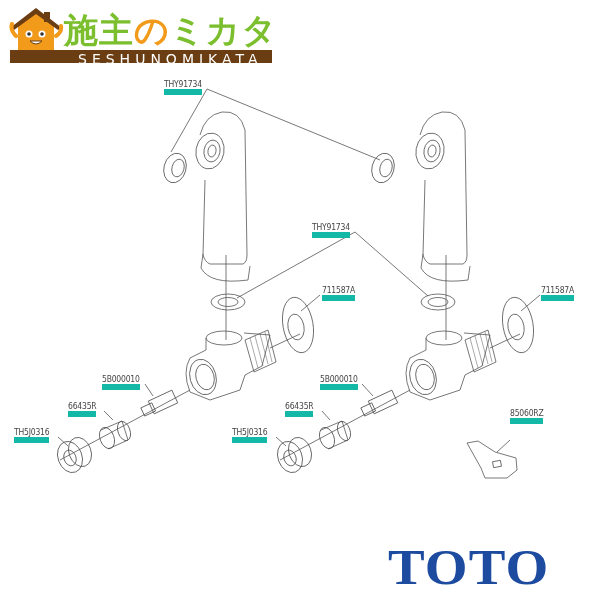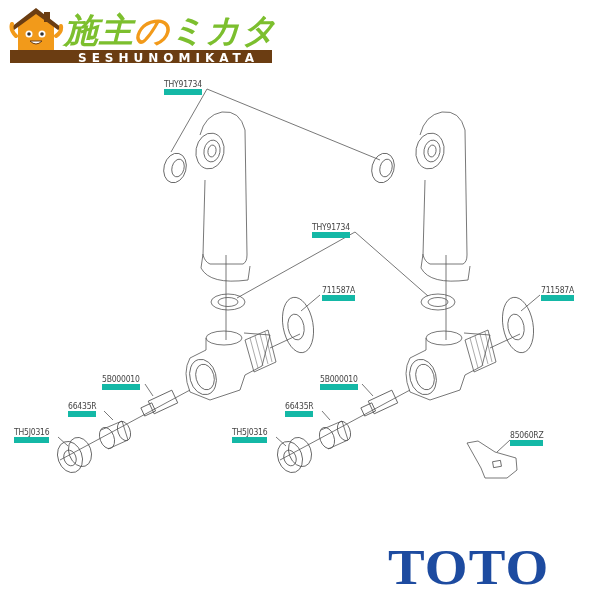--- a/index.html
+++ b/index.html
@@ -1,21 +1,21 @@
 <!DOCTYPE html>
 <html><head>
 <meta charset="utf-8">
 <style>
   html, body { margin: 0; padding: 0; background: #ffffff; }
   body { width: 600px; height: 600px; position: relative; overflow: hidden; font-family: "DejaVu Sans", sans-serif; }
   .logo { position: absolute; left: 8px; top: 6px; width: 265px; height: 58px; }
-  .logo-title { position: absolute; left: 56px; top: 2px; font-family: "DejaVu Sans", sans-serif; font-weight: bold; font-size: 34px; color: #7cbf2e; letter-spacing: 1px; white-space: nowrap; font-style: italic; }
+  .logo-title { position: absolute; left: 56px; top: 2px; font-family: "DejaVu Sans", sans-serif; font-weight: bold; font-size: 34px; color: #7cbf2e; letter-spacing: 1px; white-space: nowrap; }
   .logo-title .no { color: #f29a1a; }
   .logo-bar { position: absolute; left: 2px; top: 44px; width: 262px; height: 13px; background: #6b3d12; }
-  .logo-sub { position: absolute; left: 70px; top: 45px; font-size: 12px; color: #ffffff; letter-spacing: 5px; font-weight: bold; white-space: nowrap; }
+  .logo-sub { position: absolute; left: 70px; top: 45px; font-size: 14px; color: #ffffff; letter-spacing: 5px; font-weight: normal; white-space: nowrap; }
   .drawing { position: absolute; left: 0; top: 0; width: 600px; height: 600px; }
   .label { position: absolute; font-family: "DejaVu Sans Condensed", "DejaVu Sans", sans-serif; font-size: 8.5px; color: #444; border-bottom: 6px solid #14b8a6; line-height: 10px; white-space: nowrap; letter-spacing: -0.2px; }
   .brand { position: absolute; left: 388px; top: 542px; font-family: "Liberation Serif", "DejaVu Serif", serif; font-weight: bold; font-size: 50px; color: #1d4ba0; letter-spacing: 1px; line-height: 50px; transform: scaleX(1.1); transform-origin: left top; }
 </style>
 </head>
 <body>
 
 <div class="logo">
   <svg width="56" height="48" viewBox="0 0 56 48" style="position:absolute;left:0;top:0;">
     <polygon points="6,20 28,4 50,20 46,20 46,44 10,44 10,20" fill="#f29a1a"></polygon>
@@ -142,15 +142,15 @@
 <div class="label" style="left:164px;top:79px;">THY91734</div>
 <div class="label" style="left:312px;top:222px;">THY91734</div>
 <div class="label" style="left:322px;top:285px;">711587A</div>
 <div class="label" style="left:541px;top:285px;">711587A</div>
 <div class="label" style="left:102px;top:374px;">5B000010</div>
 <div class="label" style="left:320px;top:374px;">5B000010</div>
 <div class="label" style="left:68px;top:401px;">66435R</div>
 <div class="label" style="left:285px;top:401px;">66435R</div>
 <div class="label" style="left:14px;top:427px;">TH5J0316</div>
 <div class="label" style="left:232px;top:427px;">TH5J0316</div>
-<div class="label" style="left:510px;top:430px;">85060RZ</div>
+<div class="label" style="left:510px;top:408px;">85060RZ</div>
 
 <div class="brand">TOTO</div>
 
 </body></html>

